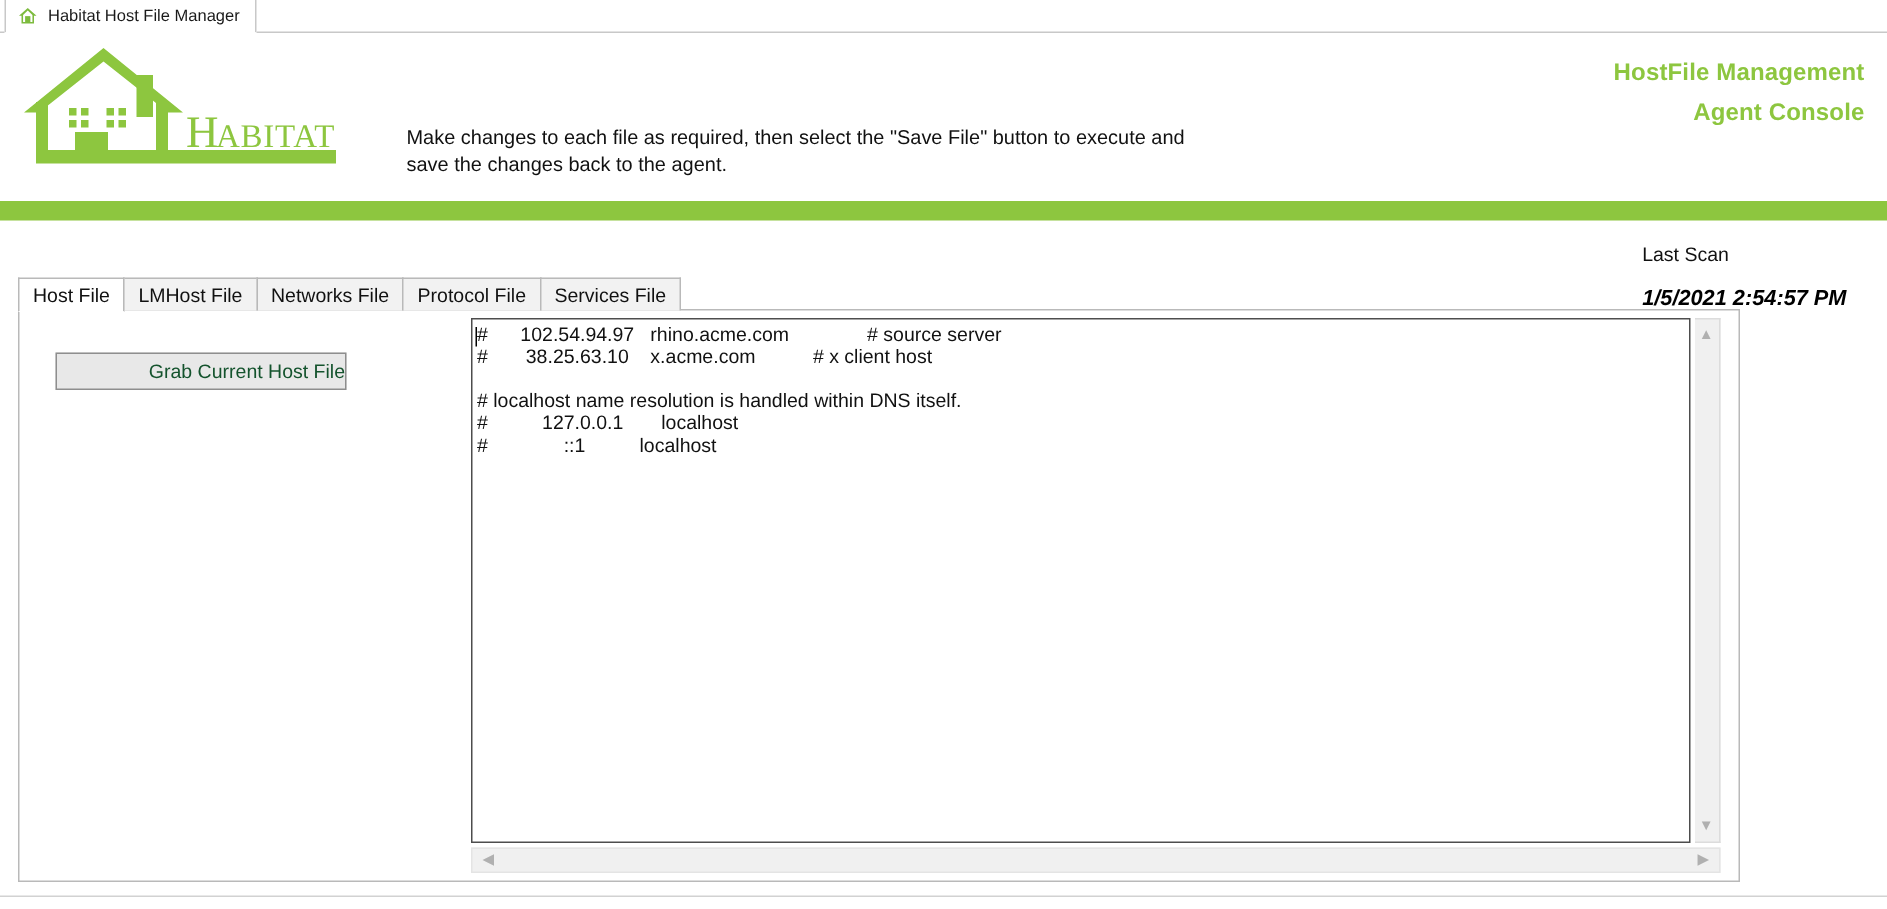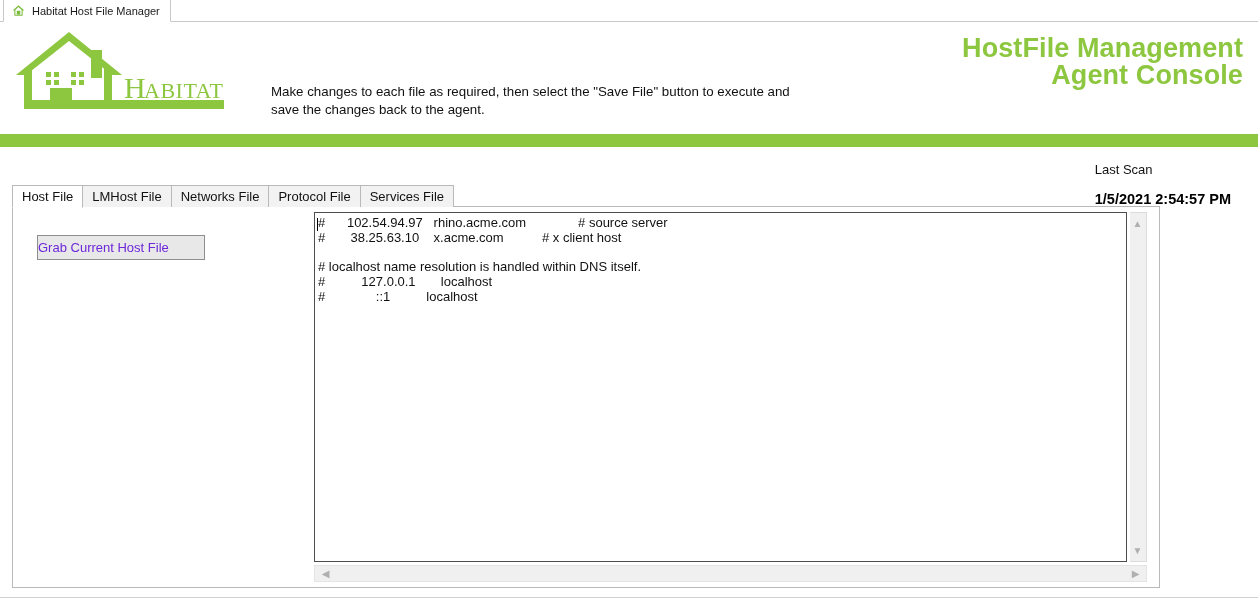--- a/index.html
+++ b/index.html
@@ -65,21 +65,21 @@
     font-size: 13.3px;
     line-height: 18px;
     color: #111111;
   }
 
   .console-title {
     position: absolute;
     top: 12px; right: 15px;
     width: 400px;
     text-align: right;
-    font-size: 27px;
+    font-size: 16px;
     font-weight: bold;
     line-height: 27px;
     color: #8DC63F;
     letter-spacing: 0.1px;
   }
 
   
   .green-bar {
     position: absolute;
     top: 134px; left: 0;
@@ -98,20 +98,21 @@
     flex-direction: column;
   }
   .lastscan .ls-label {
     font-size: 13px;
     color: #111111;
   }
   .lastscan .ls-value {
     font-size: 14.5px;
     font-weight: bold;
     color: #000000;
+    font-style: italic;
   }
 
   
   .tabs {
     position: absolute;
     top: 185px; left: 12px;
     display: flex;
     align-items: flex-end;
     height: 22px;
     z-index: 3;
@@ -145,28 +146,28 @@
     width: 1148px;
     height: 382px;
     background: #ffffff;
     border: 1px solid #b9b9b9;
   }
 
   
   .btn {
     position: absolute;
     left: 24px;
-    width: 168px;
+    width: 194px;
     height: 25px;
     background: #e8e8e8;
     border: 1px solid #8e8e8e;
     font-family: "Liberation Sans", sans-serif;
     font-size: 13px;
-    color: #6d28d9;
-    text-align: left;
+    color: #14532d;
+    text-align: right;
     line-height: 23px;
     cursor: pointer;
     padding: 0;
   }
   .btn-grab { top: 28px; }
   .btn-save { top: 61px; }
 
   
   .editor-wrap {
     position: absolute;

